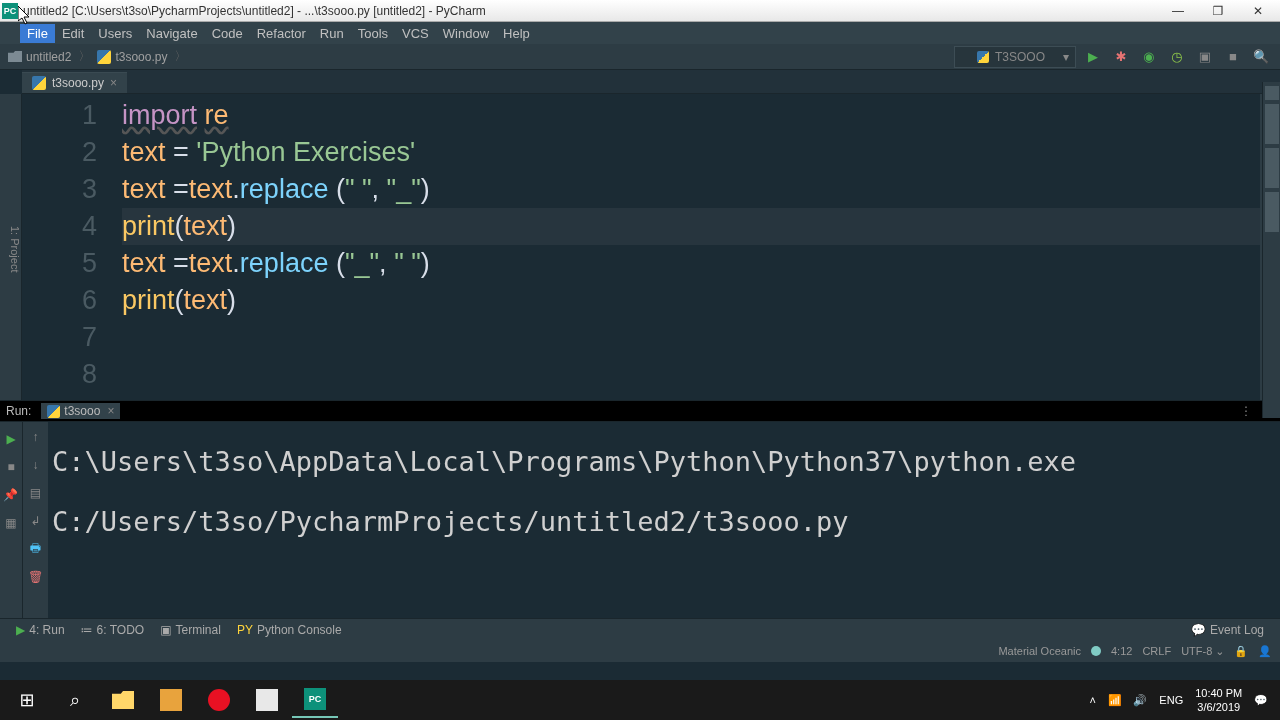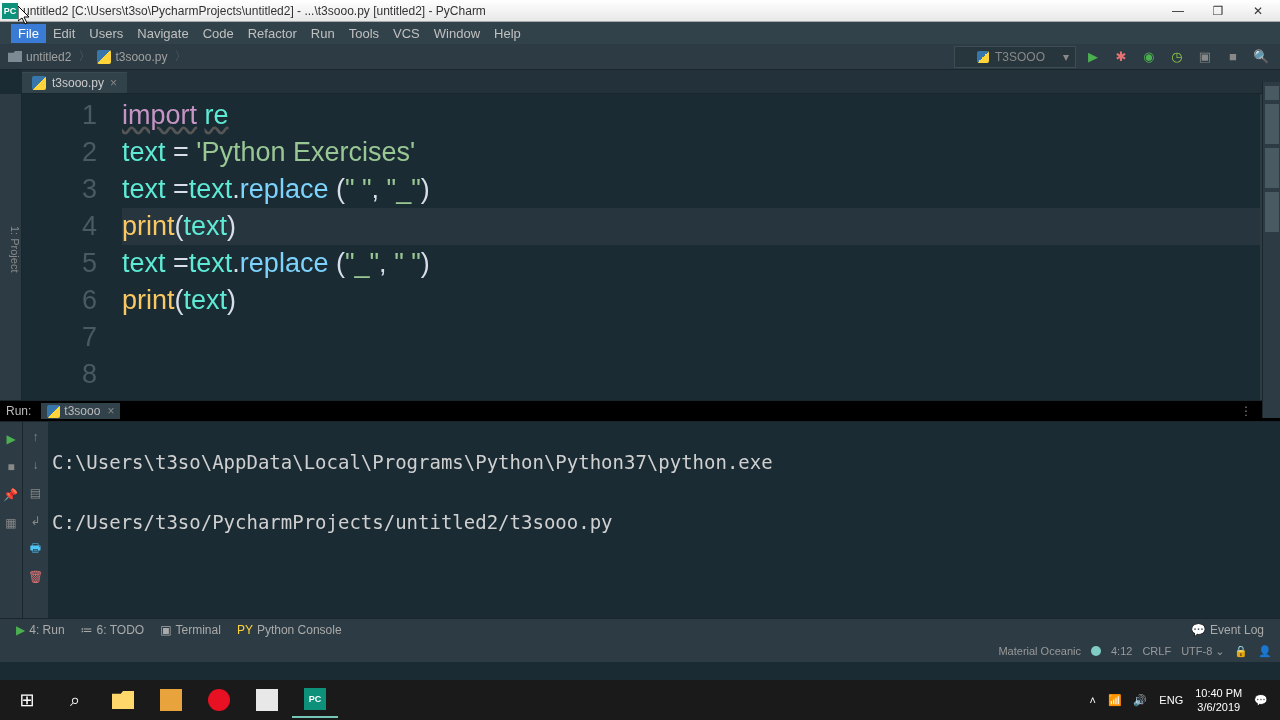--- a/index.html
+++ b/index.html
@@ -1,21 +1,21 @@
 <!DOCTYPE html>
 <html><head>
 <meta charset="utf-8">
 <style>
 *{margin:0;padding:0;box-sizing:border-box;font-family:"Segoe UI",sans-serif;user-select:none}
 body{width:1280px;height:720px;background:#1b2b34;overflow:hidden;color:#a6acb9}
 .title-bar{height:22px;background:linear-gradient(#fff,#e8e8e8);border-bottom:1px solid #aaa;display:flex;align-items:center;padding:0 2px;color:#333;font-size:12px}
 .title-bar .ico{width:16px;height:16px;background:#0d917a;margin-right:5px;display:inline-block;font-size:9px;color:#fff;text-align:center;line-height:16px;font-weight:bold}
 .title-bar .wt{flex:1}
 .title-bar .wbtn{width:40px;text-align:center;font-size:12px;color:#333;cursor:pointer}
-.menu-bar{height:22px;background:#32424a;display:flex;align-items:center;font-size:13px;color:#c0c0c0;padding-left:11px}
+.menu-bar{height:22px;background:#32424a;display:flex;align-items:center;font-size:13px;color:#c0c0c0;padding-left:20px}
 .menu-bar .mi{padding:2px 7px;cursor:pointer}
 .menu-bar .mi.hi{background:#3a7bd5;color:#fff}
 .nav-bar{height:26px;background:#2d3c44;display:flex;align-items:center;padding:0 8px;font-size:12px;color:#a0a0a0;border-bottom:1px solid #1a262c}
 .nav-bar .bc{display:flex;align-items:center;gap:4px}
 .nav-bar .dir{width:14px;height:11px;background:#7c8a93;display:inline-block;clip-path:polygon(0 15%,40% 15%,50% 0,100% 0,100% 100%,0 100%)}
 .nav-bar .py{width:14px;height:14px;display:inline-block;background:linear-gradient(135deg,#3776ab 50%,#ffd43b 50%);border-radius:2px}
 .nav-bar .chev{color:#666;margin:0 3px}
 .nav-bar .rc{margin-left:auto;display:flex;align-items:center;gap:6px}
 .run-sel{background:#27353c;border:1px solid #3d4d55;padding:2px 30px 2px 22px;position:relative;display:flex;align-items:center;height:22px;font-size:12px;color:#888}
 .run-sel .pi{width:12px;height:12px;background:linear-gradient(135deg,#3776ab 50%,#ffd43b 50%);border-radius:2px;margin-right:6px}
@@ -29,40 +29,40 @@
 .tab.act{background:#32424a}
 .tab .pi{width:14px;height:14px;background:linear-gradient(135deg,#3776ab 50%,#ffd43b 50%);border-radius:2px}
 .tab .cx{color:#888;cursor:pointer}
 .editor-wrap{display:flex;height:306px;background:#1b2b34}
 .left-g{width:22px;background:#2d3c44;writing-mode:vertical-rl;font-size:11px;color:#888;text-align:center;padding-top:5px;border-right:1px solid #1a262c}
 .editor{flex:1;display:flex;background:#1b2b34;font-family:Consolas,monospace;font-size:27px;position:relative}
 .gutter{width:100px;text-align:right;color:#4a5a62;padding-right:25px;line-height:37px;padding-top:3px}
 .code{flex:1;line-height:37px;padding-top:3px;white-space:pre}
 .code .line{height:37px}
 .kw{color:#c594c5}
-.var{color:#5eead4}
+.var{color:#fdba74}
 .str{color:#99c794}
 .fn{color:#7dd3fc}
 .bi{color:#fac863}
 .op{color:#d8dee9}
 .hl{background:#27353e}
 .imp-u{text-decoration:underline wavy #565656}
 .ed-right{width:20px;background:#2d3c44;position:relative}
 .warn-ind{position:absolute;top:8px;right:3px;width:12px;height:12px;background:#e6b800}
 .run-header{height:22px;background:#000000;display:flex;align-items:center;padding:0 6px;font-size:12px;color:#bbb;border-top:1px solid #1a262c;border-bottom:1px solid #1a262c}
 .run-header .rl{margin-right:10px}
 .run-header .rt{display:flex;align-items:center;gap:4px;background:#32424a;padding:1px 6px}
 .run-header .rt .pi{width:13px;height:13px;background:linear-gradient(135deg,#3776ab 50%,#ffd43b 50%);border-radius:2px}
 .run-header .rt .cx{color:#888;margin-left:3px}
 .run-header .rr{margin-left:auto;display:flex;gap:10px;color:#888}
 .run-body{display:flex;height:196px;background:#1b2b34}
 .run-tb{width:22px;background:#2d3c44;display:flex;flex-direction:column;align-items:center;gap:10px;padding-top:8px;font-size:12px}
 .run-tb2{width:26px;background:#2d3c44;display:flex;flex-direction:column;align-items:center;gap:10px;padding-top:6px;font-size:12px;border-left:1px solid #1a262c}
 .rbtn{width:18px;height:18px;display:flex;align-items:center;justify-content:center;cursor:pointer}
-.console{flex:1;padding:10px 4px;font-family:Consolas,monospace;font-size:19px;color:#d0d0d0;line-height:60px;white-space:pre-wrap;overflow:hidden}
+.console{flex:1;padding:10px 4px;font-family:Consolas,monospace;font-size:27px;color:#d0d0d0;line-height:60px;white-space:pre-wrap;overflow:hidden}
 .bot-bar{height:22px;background:#2d3c44;display:flex;align-items:center;padding:0 8px;font-size:12px;color:#aaa;border-top:1px solid #1a262c}
 .bot-bar .bb{display:flex;align-items:center;gap:4px;padding:0 8px;cursor:pointer}
 .bot-bar .br{margin-left:auto;display:flex;align-items:center;gap:4px}
 .status{height:22px;background:#2d3c44;display:flex;align-items:center;padding:0 8px;font-size:11px;color:#999;justify-content:flex-end;gap:10px}
 .status .dot{width:10px;height:10px;background:#80cbc4;border-radius:50%}
 .taskbar{height:40px;background:#1a1a1a;display:flex;align-items:center;padding:0 4px;gap:2px;position:absolute;bottom:0;width:100%}
 .taskbar .tb{width:46px;height:36px;display:flex;align-items:center;justify-content:center;cursor:pointer;font-size:18px}
 .taskbar .win{color:#fff}
 .taskbar .tr{margin-left:auto;display:flex;align-items:center;color:#fff;font-size:11px;gap:12px;padding-right:8px}
 .taskbar .tr .col{text-align:center;line-height:14px}

